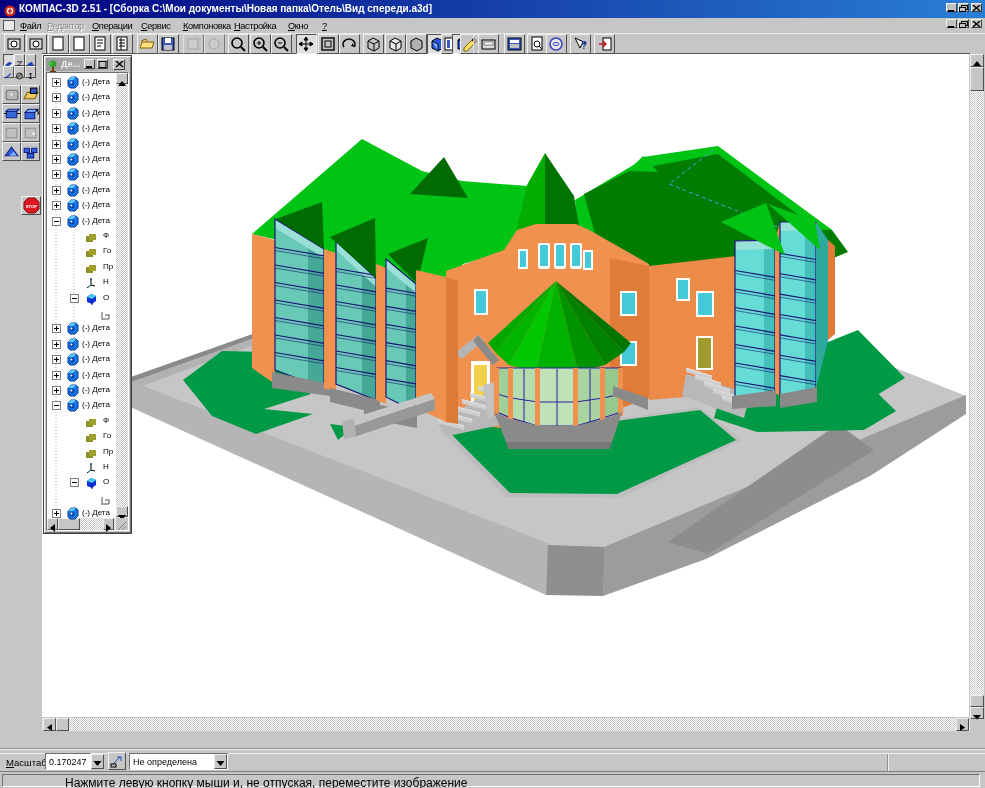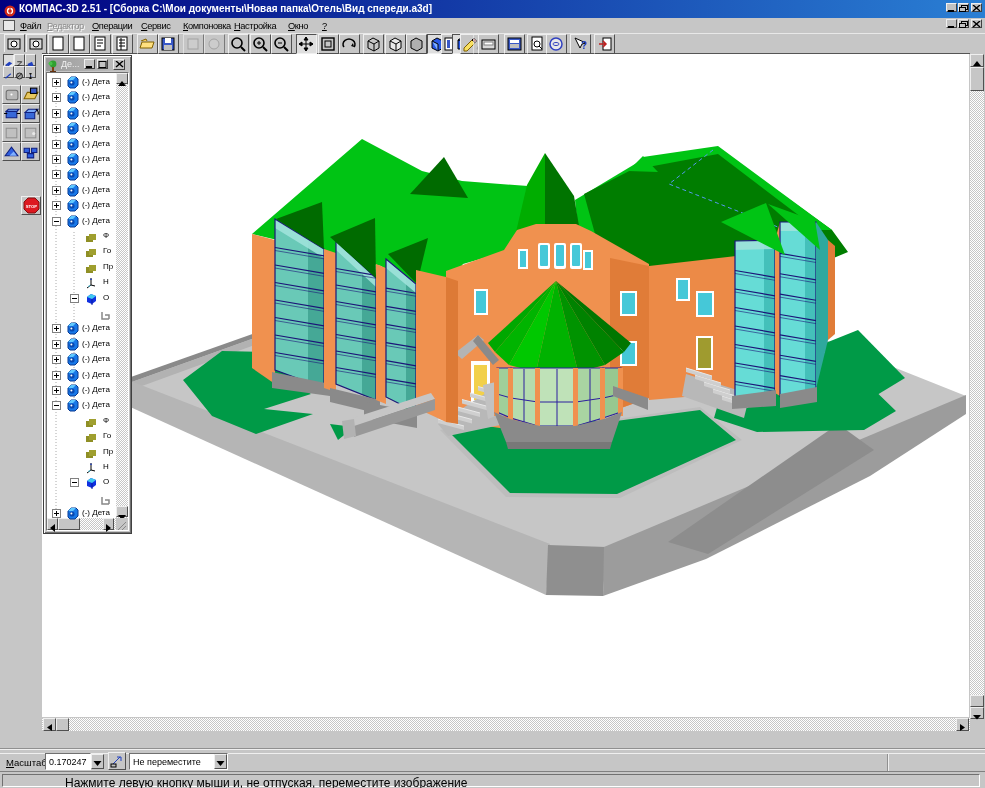--- a/index.html
+++ b/index.html
@@ -487,35 +487,35 @@
 <div class="abs" style="left:887px;top:754px;width:2px;height:17px;border-left:1px solid #909090;border-right:1px solid #efefef;z-index:5;"></div>
 <div class="abs" style="left:6px;top:757px;font-size:9.5px;color:#000;z-index:5;"><u>М</u>асштаб</div>
 <div class="abs sunken" style="left:45px;top:753px;width:46px;height:17px;background:#fff;font-size:9px;padding:3px 0 0 3px;z-index:5;">0.170247</div>
 <div class="tbtn" style="left:91px;top:754px;width:13px;height:15px;z-index:5;"><svg width="11" height="12">
       <path d="M5.5 9l4-5h-8z" fill="#000"></path>
     </svg></div>
 <div class="tbtn" style="left:108px;top:752px;width:18px;height:18px;z-index:5;"><svg width="16" height="16" viewBox="0 0 16 16">
       <path d="M3 12l8-8M8 4h4v4" stroke="#2040c0" fill="none"></path>
       <rect x="2" y="11" width="5" height="3" fill="#c0c0c0" stroke="#000"></rect>
     </svg></div>
-<div class="abs sunken" style="left:129px;top:753px;width:99px;height:17px;background:#fff;font-size:9px;padding:3px 0 0 3px;z-index:5;">Не переместите</div>
+<div class="abs sunken" style="left:129px;top:753px;width:99px;height:17px;background:#fff;font-size:9px;padding:3px 0 0 3px;z-index:5;">Не определена</div>
 <div class="tbtn" style="left:214px;top:754px;width:13px;height:15px;z-index:5;"><svg width="11" height="12">
       <path d="M5.5 9l4-5h-8z" fill="#000"></path>
     </svg></div>
 <div class="abs sunken" style="left:2px;top:774px;width:978px;height:13px;background:#c6c6c6;z-index:5;"></div>
 <div class="abs" style="left:22px;top:776px;font-size:12px;color:#000;z-index:5;padding-left:43px;">Нажмите левую кнопку мыши и, не отпуская, переместите изображение</div>
 <div class="abs raised2" style="left:43px;top:55px;width:89px;height:479px;background:#c6c6c6;border:1px solid #404040;z-index:10;"></div>
 <div class="abs" style="left:46px;top:58px;width:83px;height:13px;background:linear-gradient(90deg,#9a9a9a,#c2c2c2);z-index:10;"></div>
 <div class="abs" style="left:47px;top:58px;width:12px;height:12px;z-index:10;"><svg width="12" height="12" viewBox="0 0 12 12">
       <circle cx="6" cy="4" r="3.4" fill="#30a030"></circle>
       <circle cx="3.5" cy="3.5" r="2" fill="#48c048"></circle>
       <rect x="5" y="7" width="2" height="4" fill="#804010"></rect>
       <path d="M3 11h6v1H3z" fill="#603010"></path>
     </svg></div>
-<div class="abs" style="left:61px;top:59px;font-size:9px;color:#efefef;font-weight:normal;z-index:10;">Де...</div>
+<div class="abs" style="left:61px;top:59px;font-size:9px;color:#efefef;font-weight:bold;z-index:10;">Де...</div>
 <div class="wbtn" style="left:84px;top:59px;width:11px;height:10px;z-index:10;">
     <svg width="9" height="7" style="display:block;margin:1px auto 0">
       <rect x="1" y="5" width="6" height="2" fill="#000"></rect>
     </svg>
   </div>
 <div class="wbtn" style="left:97px;top:59px;width:11px;height:10px;z-index:10;">
     <svg width="9" height="7" style="display:block;margin:1px auto 0">
       <rect x="1" y="0.5" width="7" height="6" fill="none" stroke="#000"></rect>
     </svg>
   </div>

